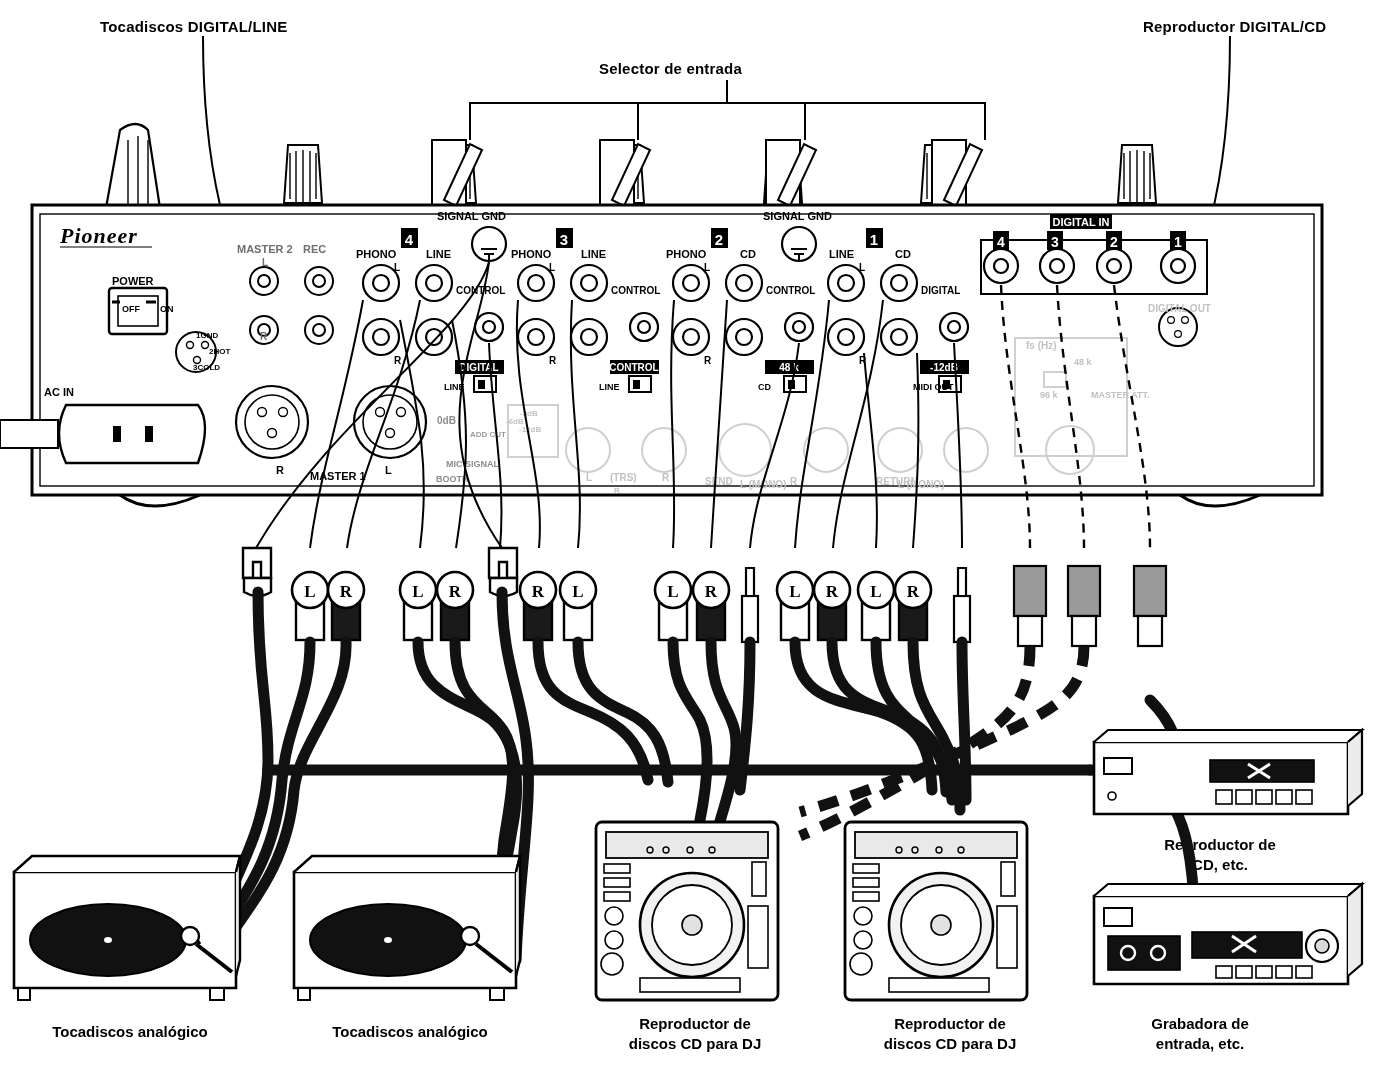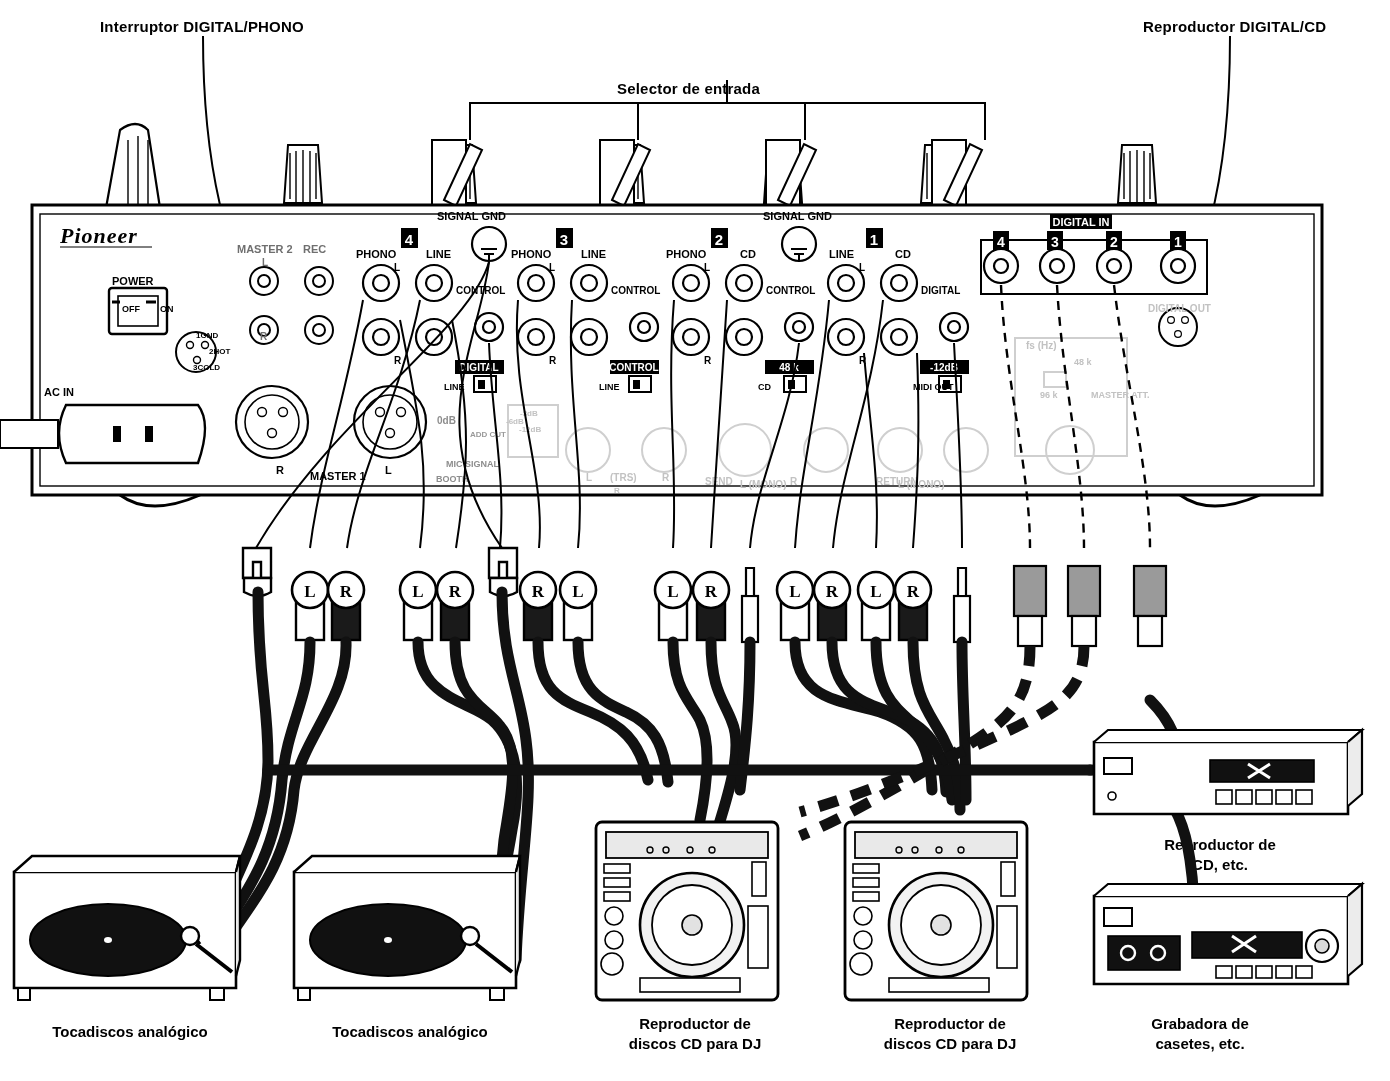--- a/index.html
+++ b/index.html
@@ -7,41 +7,41 @@
   .stage{position:absolute;inset:0;}
   svg.layer{position:absolute;left:0;top:0;width:1390px;height:1081px;}
   .callout{position:absolute;font-weight:bold;font-size:15px;line-height:1.25;letter-spacing:0.2px;}
   .bottomlabel{position:absolute;font-weight:bold;font-size:15px;line-height:1.3;text-align:center;}
 </style>
 </head>
 <body>
 
 <div class="stage">
 
-  <div class="callout" style="left:100px;top:18px;">Interruptor DIGITAL/PHONO</div>
-  <div class="callout" style="left:617px;top:60px;margin-top:20px;">Selector de entrada</div>
+  <div class="callout" style="left:100px;top:18px;">Tocadiscos DIGITAL/LINE</div>
+  <div class="callout" style="left:599px;top:60px;">Selector de entrada</div>
   <div class="callout" style="left:1143px;top:18px;">Reproductor DIGITAL/CD</div>
 
   <div class="bottomlabel" style="left:15px;top:1022px;width:230px;">
     <div>Tocadiscos analógico</div>
   </div>
   <div class="bottomlabel" style="left:295px;top:1022px;width:230px;">
     <div>Tocadiscos analógico</div>
   </div>
   <div class="bottomlabel" style="left:590px;top:1014px;width:210px;">
     <div>Reproductor de</div>
     <div>discos CD para DJ</div>
   </div>
   <div class="bottomlabel" style="left:845px;top:1014px;width:210px;">
     <div>Reproductor de</div>
     <div>discos CD para DJ</div>
   </div>
   <div class="bottomlabel" style="left:1100px;top:1014px;width:200px;">
     <div>Grabadora de</div>
-    <div>casetes, etc.</div>
+    <div>entrada, etc.</div>
   </div>
   <div class="bottomlabel" style="left:1125px;top:835px;width:190px;">
     <div>Reproductor de</div>
     <div>CD, etc.</div>
   </div>
 
   <svg class="layer" viewBox="0 0 1390 1081">
     <defs>
       <g id="knob">
         <path d="M0,0 h30 l4,58 h-38 z" fill="#fff" stroke="#000" stroke-width="2"></path>

